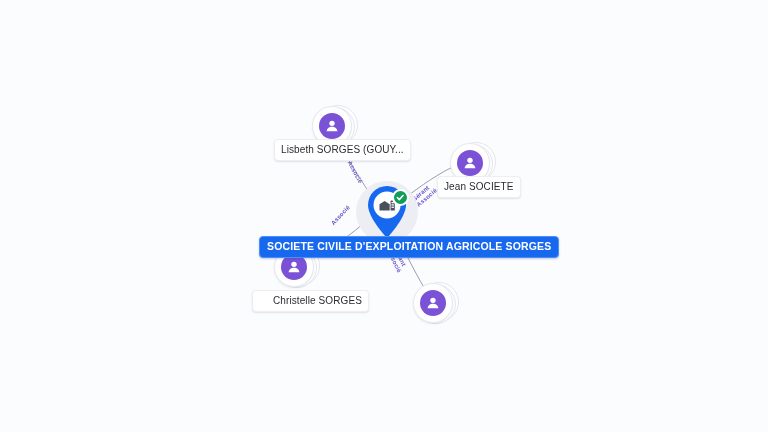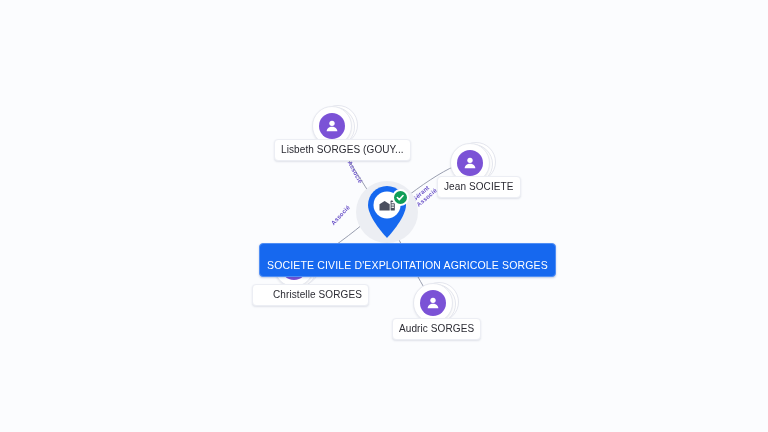--- a/index.html
+++ b/index.html
@@ -121,31 +121,32 @@
     box-sizing: border-box;
     display: flex;
     align-items: center;
     justify-content: center;
   }
 
   
   #company-banner {
     position: absolute;
     left: 259px;
-    top: 243px;
+    top: 236px;
     background: #1668ef;
     border: 1px solid #4f8ef5;
     border-radius: 4px;
     color: #ffffff;
     font-size: 10.5px;
     line-height: 13px;
-    padding: 15px 7px 4px 7px;
+    padding: 3px 7px 4px 7px;
     white-space: nowrap;
     letter-spacing: 0.15px;
     box-shadow: 0 1px 2px rgba(20,60,150,0.25);
+    font-weight: bold;
   }
 
   
   .edge-label {
     position: absolute;
     color: #6a52c8;
     font-size: 6px;
     line-height: 7px;
     font-weight: bold;
     white-space: nowrap;
@@ -224,34 +225,33 @@
     <div class="ring-back2"></div>
     <div class="ring-back1"></div>
     <div class="ring-main"></div>
     <div class="avatar">
       <svg width="16" height="16" viewBox="0 0 24 24" fill="#ffffff">
         <circle cx="12" cy="8" r="4"></circle>
         <path d="M4 20c0-4.4 3.6-7 8-7s8 2.6 8 7z"></path>
       </svg>
     </div>
   </div>
-  <div class="node-label" style="left:252px; top:284px;padding-left:20px;">Christelle SORGES</div>
+  <div class="node-label" style="left:252px; top:290px;padding-left:20px;">Christelle SORGES</div>
 
   <div class="person-node" style="left:413px; top:281px;">
     <div class="ring-back2"></div>
     <div class="ring-back1"></div>
     <div class="ring-main"></div>
     <div class="avatar">
       <svg width="16" height="16" viewBox="0 0 24 24" fill="#ffffff">
         <circle cx="12" cy="8" r="4"></circle>
         <path d="M4 20c0-4.4 3.6-7 8-7s8 2.6 8 7z"></path>
       </svg>
     </div>
   </div>
-  <div class="node-label" style="left:392px; top:318px;">Audric SORGES</div>
 
   <div id="company-node">
     <div id="company-halo"></div>
     <div id="company-pin">
       <svg width="42" height="54" viewBox="0 0 42 54">
         <path d="M21 1C10.5 1 2 9.5 2 20c0 13 19 33 19 33s19-20 19-33C40 9.5 31.5 1 21 1z" fill="#1668ef"></path>
         <circle cx="21" cy="20" r="13.5" fill="#ffffff"></circle>
         <g fill="#4a4f5e">
           <path d="M13.5 25.5v-6.2l5.1-3.4 5.1 3.4v6.2z"></path>
           <rect x="24.6" y="15.6" width="4.2" height="9.9" rx="0.6"></rect>

